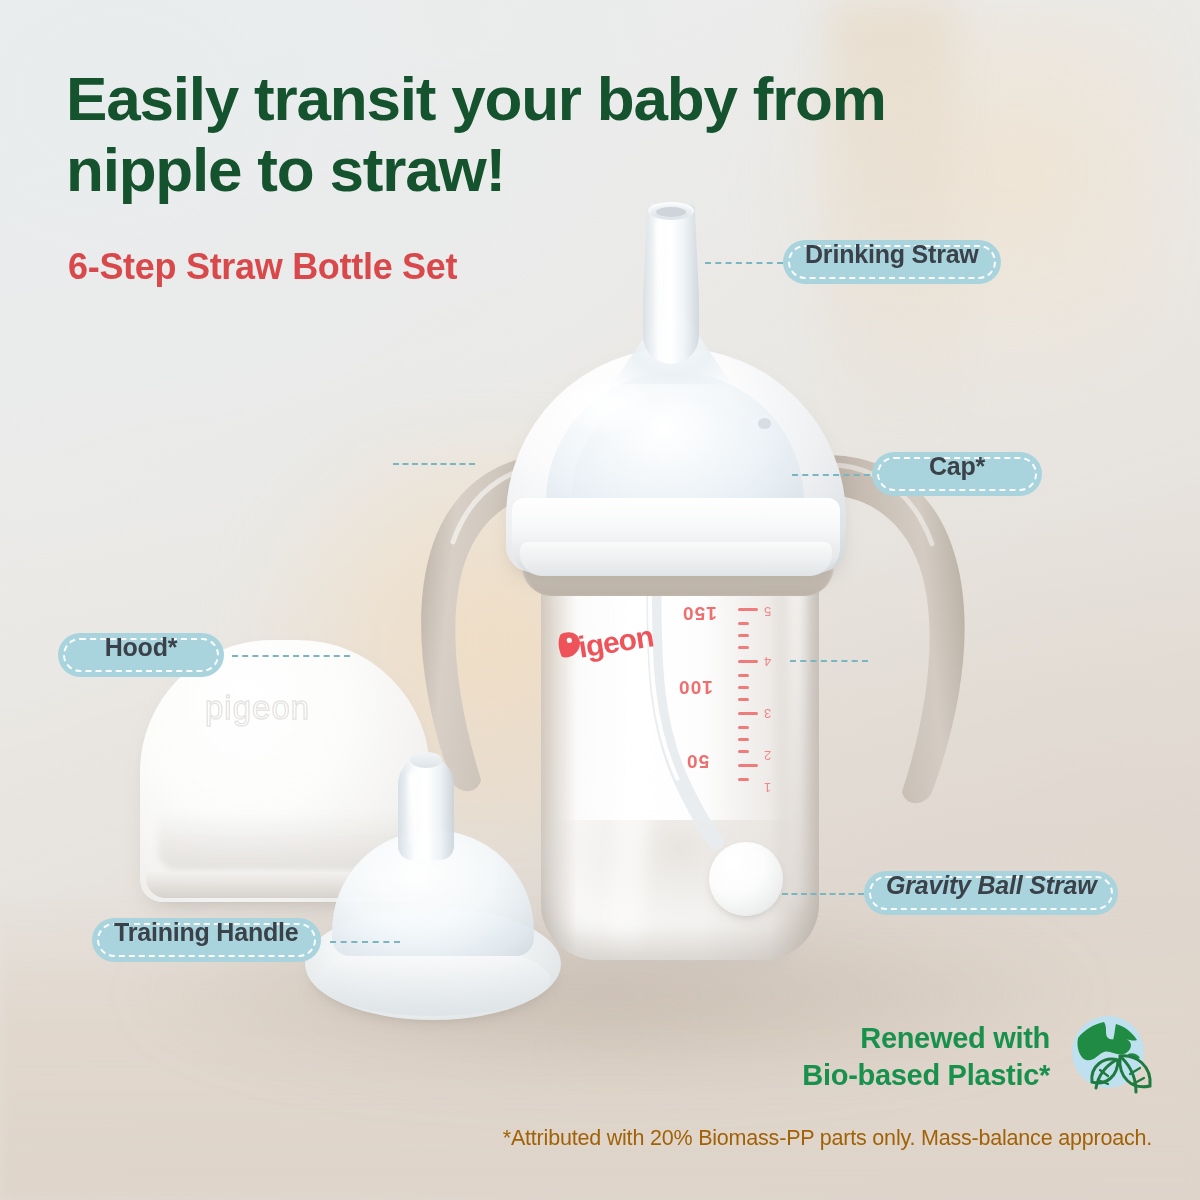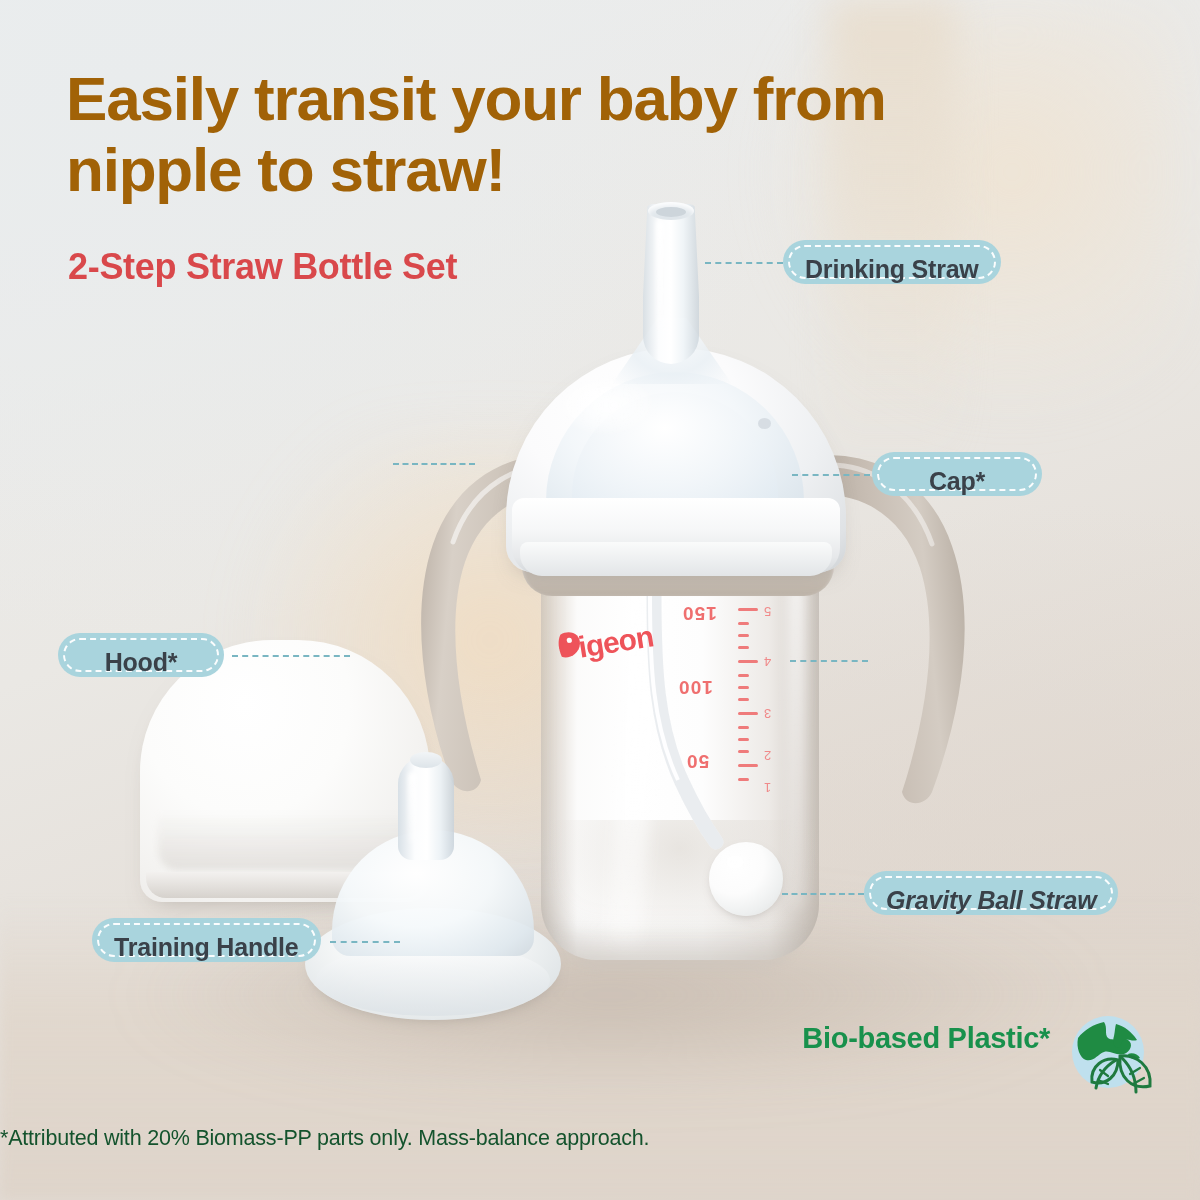--- a/index.html
+++ b/index.html
@@ -28,21 +28,21 @@
     filter:blur(18px);}
   .bg-table{position:absolute;left:0;bottom:0;width:1200px;height:300px;
     background:linear-gradient(180deg,rgba(226,216,206,0) 0%,rgba(224,214,203,.85) 40%,#ded4ca 100%);
     filter:blur(6px);}
   .bg-shadow{position:absolute;left:120px;top:900px;width:980px;height:190px;
     background:radial-gradient(ellipse at 50% 50%, rgba(171,156,143,.45) 0%, rgba(171,156,143,0) 70%);
     filter:blur(28px);}
 
   
   .headline{position:absolute;left:66px;top:64px;width:1000px;
-    font-size:62px;line-height:1.14;font-weight:700;color:#a16207;
+    font-size:62px;line-height:1.14;font-weight:700;color:#14532d;
     letter-spacing:-1.2px;}
   .subhead{position:absolute;left:68px;top:246px;
     font-size:36px;font-weight:700;color:#d9484b;letter-spacing:-.3px;}
 
   
   .product{position:absolute;inset:0;}
 
   
   .bottle-body{position:absolute;left:541px;top:560px;width:278px;height:400px;
     border-radius:16px 16px 56px 56px;
@@ -170,51 +170,51 @@
   .ts-nip{position:absolute;left:398px;top:756px;width:56px;height:104px;
     border-radius:28px 28px 14px 14px;
     background:linear-gradient(90deg, rgba(213,222,229,.9) 0%, rgba(252,253,254,.97) 30%, #ffffff 52%, rgba(236,242,246,.95) 76%, rgba(200,210,218,.85) 100%);}
   .ts-nip-tip{position:absolute;left:410px;top:752px;width:32px;height:16px;border-radius:50%;
     background:linear-gradient(180deg,#f2f5f7,#dde4e9);}
   .ts-gloss{position:absolute;left:408px;top:772px;width:9px;height:72px;
     background:linear-gradient(180deg,rgba(255,255,255,.95),rgba(255,255,255,.25));
     filter:blur(2px);border-radius:6px;}
 
   
-  .pill{position:absolute;display:flex;align-items:flex-end;justify-content:center;
+  .pill{position:absolute;display:flex;align-items:flex-start;justify-content:center;
     background:#a9d4dd;border-radius:999px;padding:0 22px;height:44px;
     box-shadow:inset 0 0 0 2px rgba(255,255,255,0);}
   .pill::after{content:"";position:absolute;inset:5px;border-radius:999px;
     border:2px dashed rgba(255,255,255,.95);pointer-events:none;}
   .pill span{font-size:25px;font-weight:600;color:#3a4149;white-space:nowrap;
     position:relative;z-index:1;letter-spacing:-.2px;}
 
   .lead{position:absolute;border-top:2px dashed #79b6c2;height:0;}
 
   
   .eco{position:absolute;left:800px;top:1020px;width:250px;text-align:right;
     color:#18914c;font-weight:700;font-size:29px;line-height:1.28;letter-spacing:-.3px;}
   .eco-icon{position:absolute;left:1058px;top:1008px;width:104px;height:104px;}
-  .footnote{position:absolute;left:0;top:1126px;width:1152px;
-    color:#14532d;font-size:21.5px;letter-spacing:-.2px;}
+  .footnote{position:absolute;left:0;top:1126px;width:1152px;text-align:right;
+    color:#a16207;font-size:21.5px;letter-spacing:-.2px;}
 </style>
 </head>
 <body>
 
 <div id="stage">
 
   <div class="bg-base"></div>
   <div class="bg-warm"></div>
   <div class="bg-warm2"></div>
   <div class="bg-col"></div>
   <div class="bg-table"></div>
   <div class="bg-shadow"></div>
 
   <div class="headline">Easily transit your baby from nipple to straw!</div>
-  <div class="subhead">2-Step Straw Bottle Set</div>
+  <div class="subhead">6-Step Straw Bottle Set</div>
 
   <div class="product">
 
     <svg class="handle-l" viewBox="0 0 180 360">
       <defs>
         <linearGradient id="hgl" x1="0" y1="0" x2="1" y2="0.2">
           <stop offset="0" stop-color="#b8ada2"></stop>
           <stop offset=".25" stop-color="#d8d0c7"></stop>
           <stop offset=".55" stop-color="#cdc4ba"></stop>
           <stop offset="1" stop-color="#b3a99e"></stop>
@@ -299,20 +299,25 @@
 
     <div class="spout-flare"></div>
     <div class="spout"></div>
     <div class="spout-gloss"></div>
     <div class="spout-tip"></div>
     <div class="spout-hole"></div>
 
     <div class="hood"></div>
     <div class="hood-crease"></div>
     <div class="hood-edge"></div>
+    <div class="hood-emboss">
+      <svg viewBox="0 0 160 40">
+        <text x="0" y="31" font-family="Liberation Sans, sans-serif" font-size="33" font-weight="400" fill="none" stroke="#b9b3ac" stroke-width="1.4" letter-spacing="1">pigeon</text>
+      </svg>
+    </div>
 
     <div class="ts-disc"></div>
     <div class="ts-disc2"></div>
     <div class="ts-dome"></div>
     <div class="ts-nip"></div>
     <div class="ts-nip-tip"></div>
     <div class="ts-gloss"></div>
   </div>
 
   <div class="lead" style="left:705px;top:262px;width:78px;"></div>
@@ -339,20 +344,21 @@
 
   <div class="pill" style="left:864px;top:871px;font-style:italic;">
     <span>Gravity Ball Straw</span>
   </div>
 
   <div class="pill" style="left:92px;top:918px;">
     <span>Training Handle</span>
   </div>
 
   <div class="eco">
+    <div>Renewed with</div>
     <div>Bio-based Plastic*</div>
   </div>
 
   <div class="eco-icon">
     <svg viewBox="0 0 104 104">
       <circle cx="50" cy="44" r="36" fill="#bfe0ee"></circle>
       <path d="M20 30 C26 22 36 16 46 14 C50 20 46 26 50 30 C56 34 64 28 70 32
                C76 36 72 44 66 46 C58 48 52 42 46 44 C40 46 36 54 28 52
                C22 50 18 40 20 30 Z" fill="#1f8b43"></path>
       <path d="M58 16 C66 18 74 24 79 32 C74 34 70 30 66 32 C62 34 64 40 60 40

